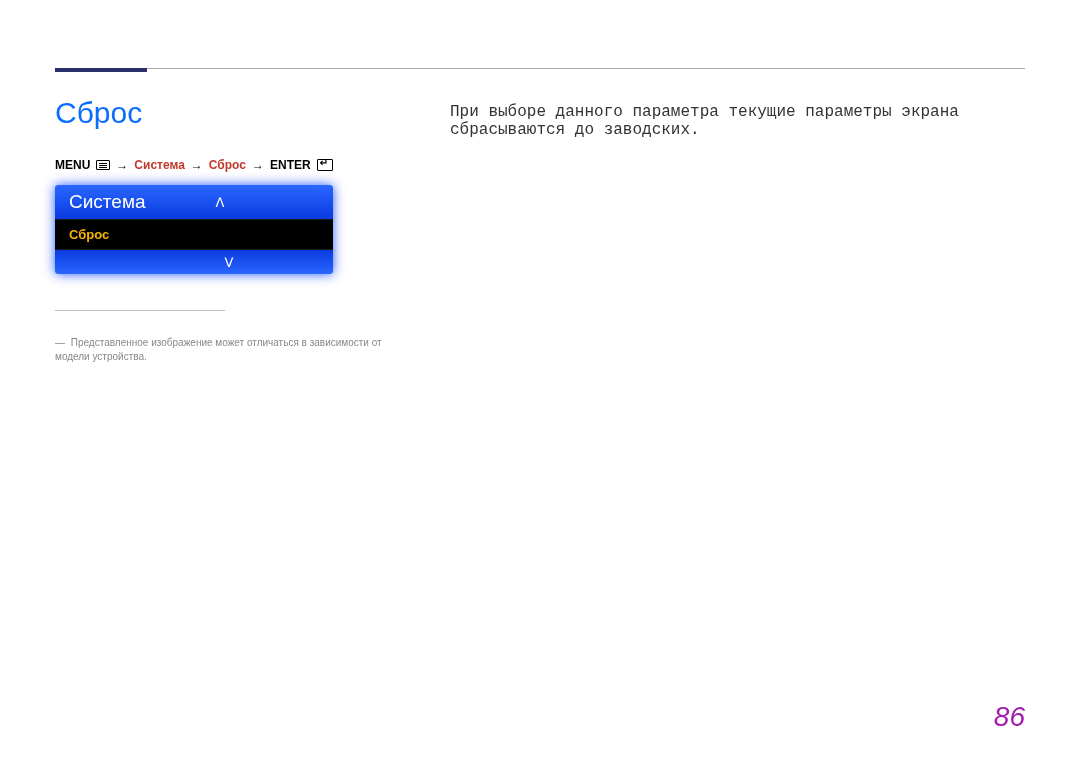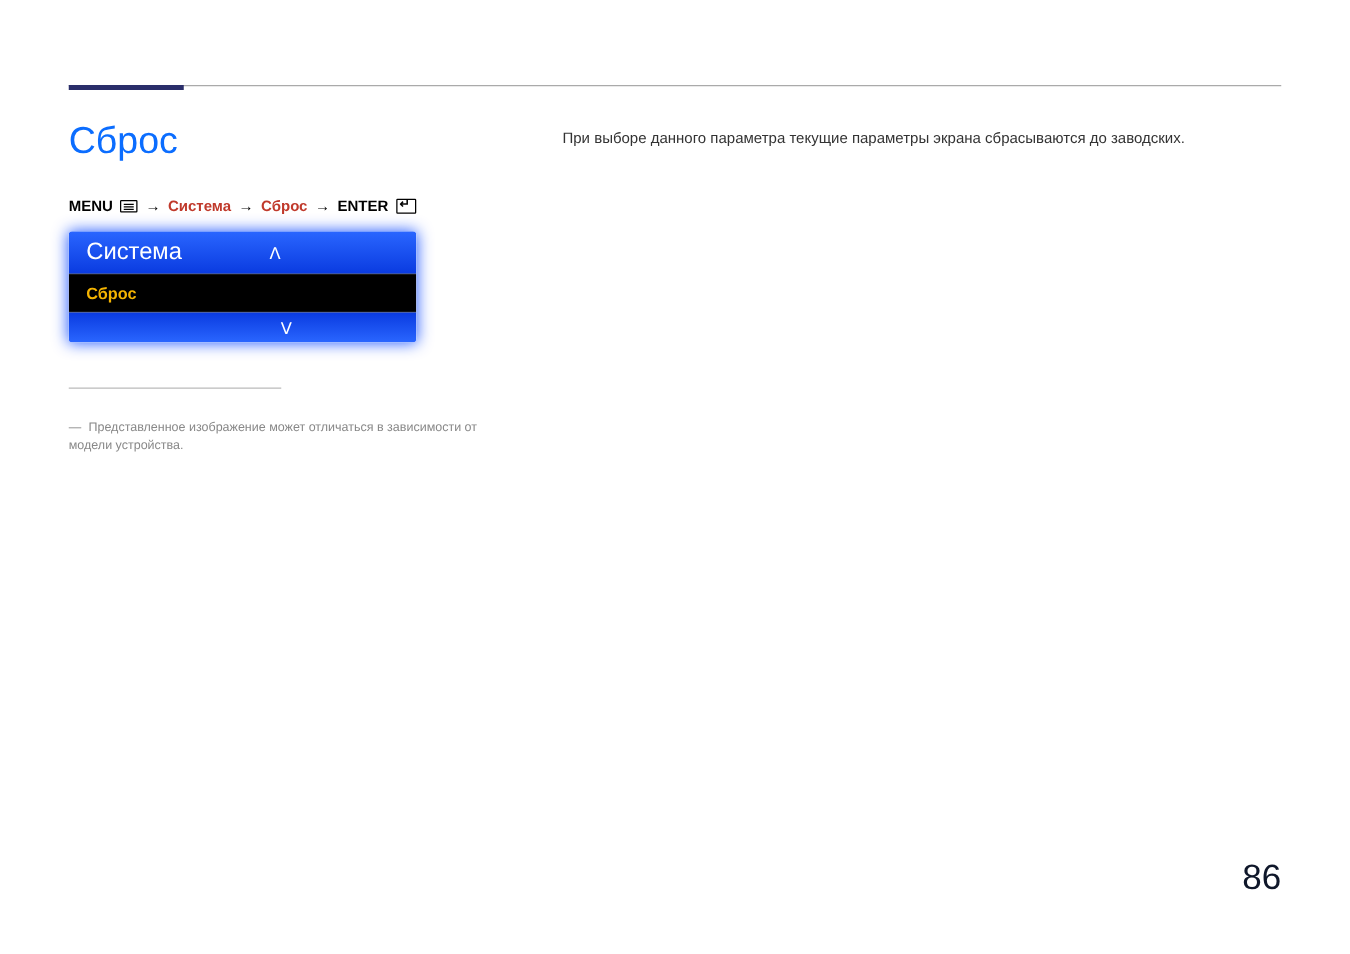--- a/index.html
+++ b/index.html
@@ -1,40 +1,40 @@
 <!DOCTYPE html>
 <html><head>
 <meta charset="utf-8">
 <style>
   * { box-sizing: border-box; margin: 0; padding: 0; }
   html, body { width: 1080px; height: 763px; background: #fff; font-family: Arial, Helvetica, sans-serif; color: #333; }
   .page { position: relative; width: 1080px; height: 763px; padding: 32px 55px 40px 55px; }
   .top-rule { position: absolute; top: 68px; left: 55px; right: 55px; height: 0; border-top: 1px solid #aaa; }
   .accent-bar { position: absolute; top: 68px; left: 55px; width: 92px; height: 0; border-top: 4px solid #2a2e6a; }
   .heading { position: absolute; top: 96px; left: 55px; font-size: 30px; font-weight: 400; color: #0b6dff; }
-  .desc { position: absolute; top: 103px; left: 450px; right: 55px; font-size: 12px; color: #333; }
+  .desc { position: absolute; top: 103px; left: 450px; right: 55px; font-size: 16px; color: #333; font-family: Liberation Mono, monospace; }
   .breadcrumb { position: absolute; top: 158px; left: 55px; font-size: 12px; font-weight: bold; display: flex; align-items: center; gap: 6px; color: #000; }
   .breadcrumb .sys { color: #c0392b; }
   .breadcrumb .reset { color: #c0392b; }
   .arrow { font-weight: normal; }
   .menu-icon { display: inline-block; width: 14px; height: 10px; border: 1px solid #000; border-radius: 1px; position: relative; vertical-align: middle; }
   .menu-icon::before { content: ""; position: absolute; left: 2px; right: 2px; top: 2px; height: 1px; background: #000; box-shadow: 0 2px 0 #000, 0 4px 0 #000; }
   .enter-icon { display: inline-block; width: 16px; height: 12px; border: 1px solid #000; border-radius: 1px; position: relative; vertical-align: middle; }
   .enter-icon::before { content: "↵"; position: absolute; top: -3px; left: 2px; font-size: 10px; }
   .osd { position: absolute; top: 185px; left: 55px; width: 278px; border-radius: 3px; box-shadow: 0 0 12px rgba(0,64,255,0.85), inset 0 0 8px rgba(255,255,255,0.3); overflow: hidden; }
   .osd-header { background: linear-gradient(#2a66ff, #0a3be0); padding: 6px 14px 6px 14px; display: flex; align-items: center; justify-content: flex-start; gap: 50px; }
   .osd-header .title { color: #fff; font-size: 19px; font-weight: 400; }
   .osd-header .chev { color: #fff; font-size: 13px; margin-left: 20px; }
   .osd-row { background: #000; color: #f5b400; font-size: 13px; font-weight: bold; padding: 7px 14px; border-top: 1px solid rgba(255,255,255,0.1); border-bottom: 1px solid rgba(255,255,255,0.1); }
   .osd-footer { background: linear-gradient(#0a3be0, #2a66ff); text-align: center; color: #fff; font-size: 13px; height: 24px; display: flex; align-items: center; justify-content: center; }
   .osd-footer .chev { margin-left: 70px; }
   .under-rule { position: absolute; top: 310px; left: 55px; width: 170px; border-top: 1px solid #bbb; }
   .footnote { position: absolute; top: 324px; left: 55px; width: 360px; font-size: 10px; color: #888; line-height: 1.4; margin-top: 12px; }
   .footnote .dash { color: #888; margin-right: 3px; }
-  .pagenum { position: absolute; bottom: 45px; right: 55px; font-size: 28px; color: #0f172a; font-weight: 300; }
+  .pagenum { position: absolute; bottom: 30px; right: 55px; font-size: 28px; color: #a21caf; font-weight: 300; font-style: italic; }
 </style>
 </head>
 <body>
 
 <div class="page">
   <div class="top-rule"></div>
   <div class="accent-bar"></div>
 
   <h1 class="heading">Сброс</h1>
 

